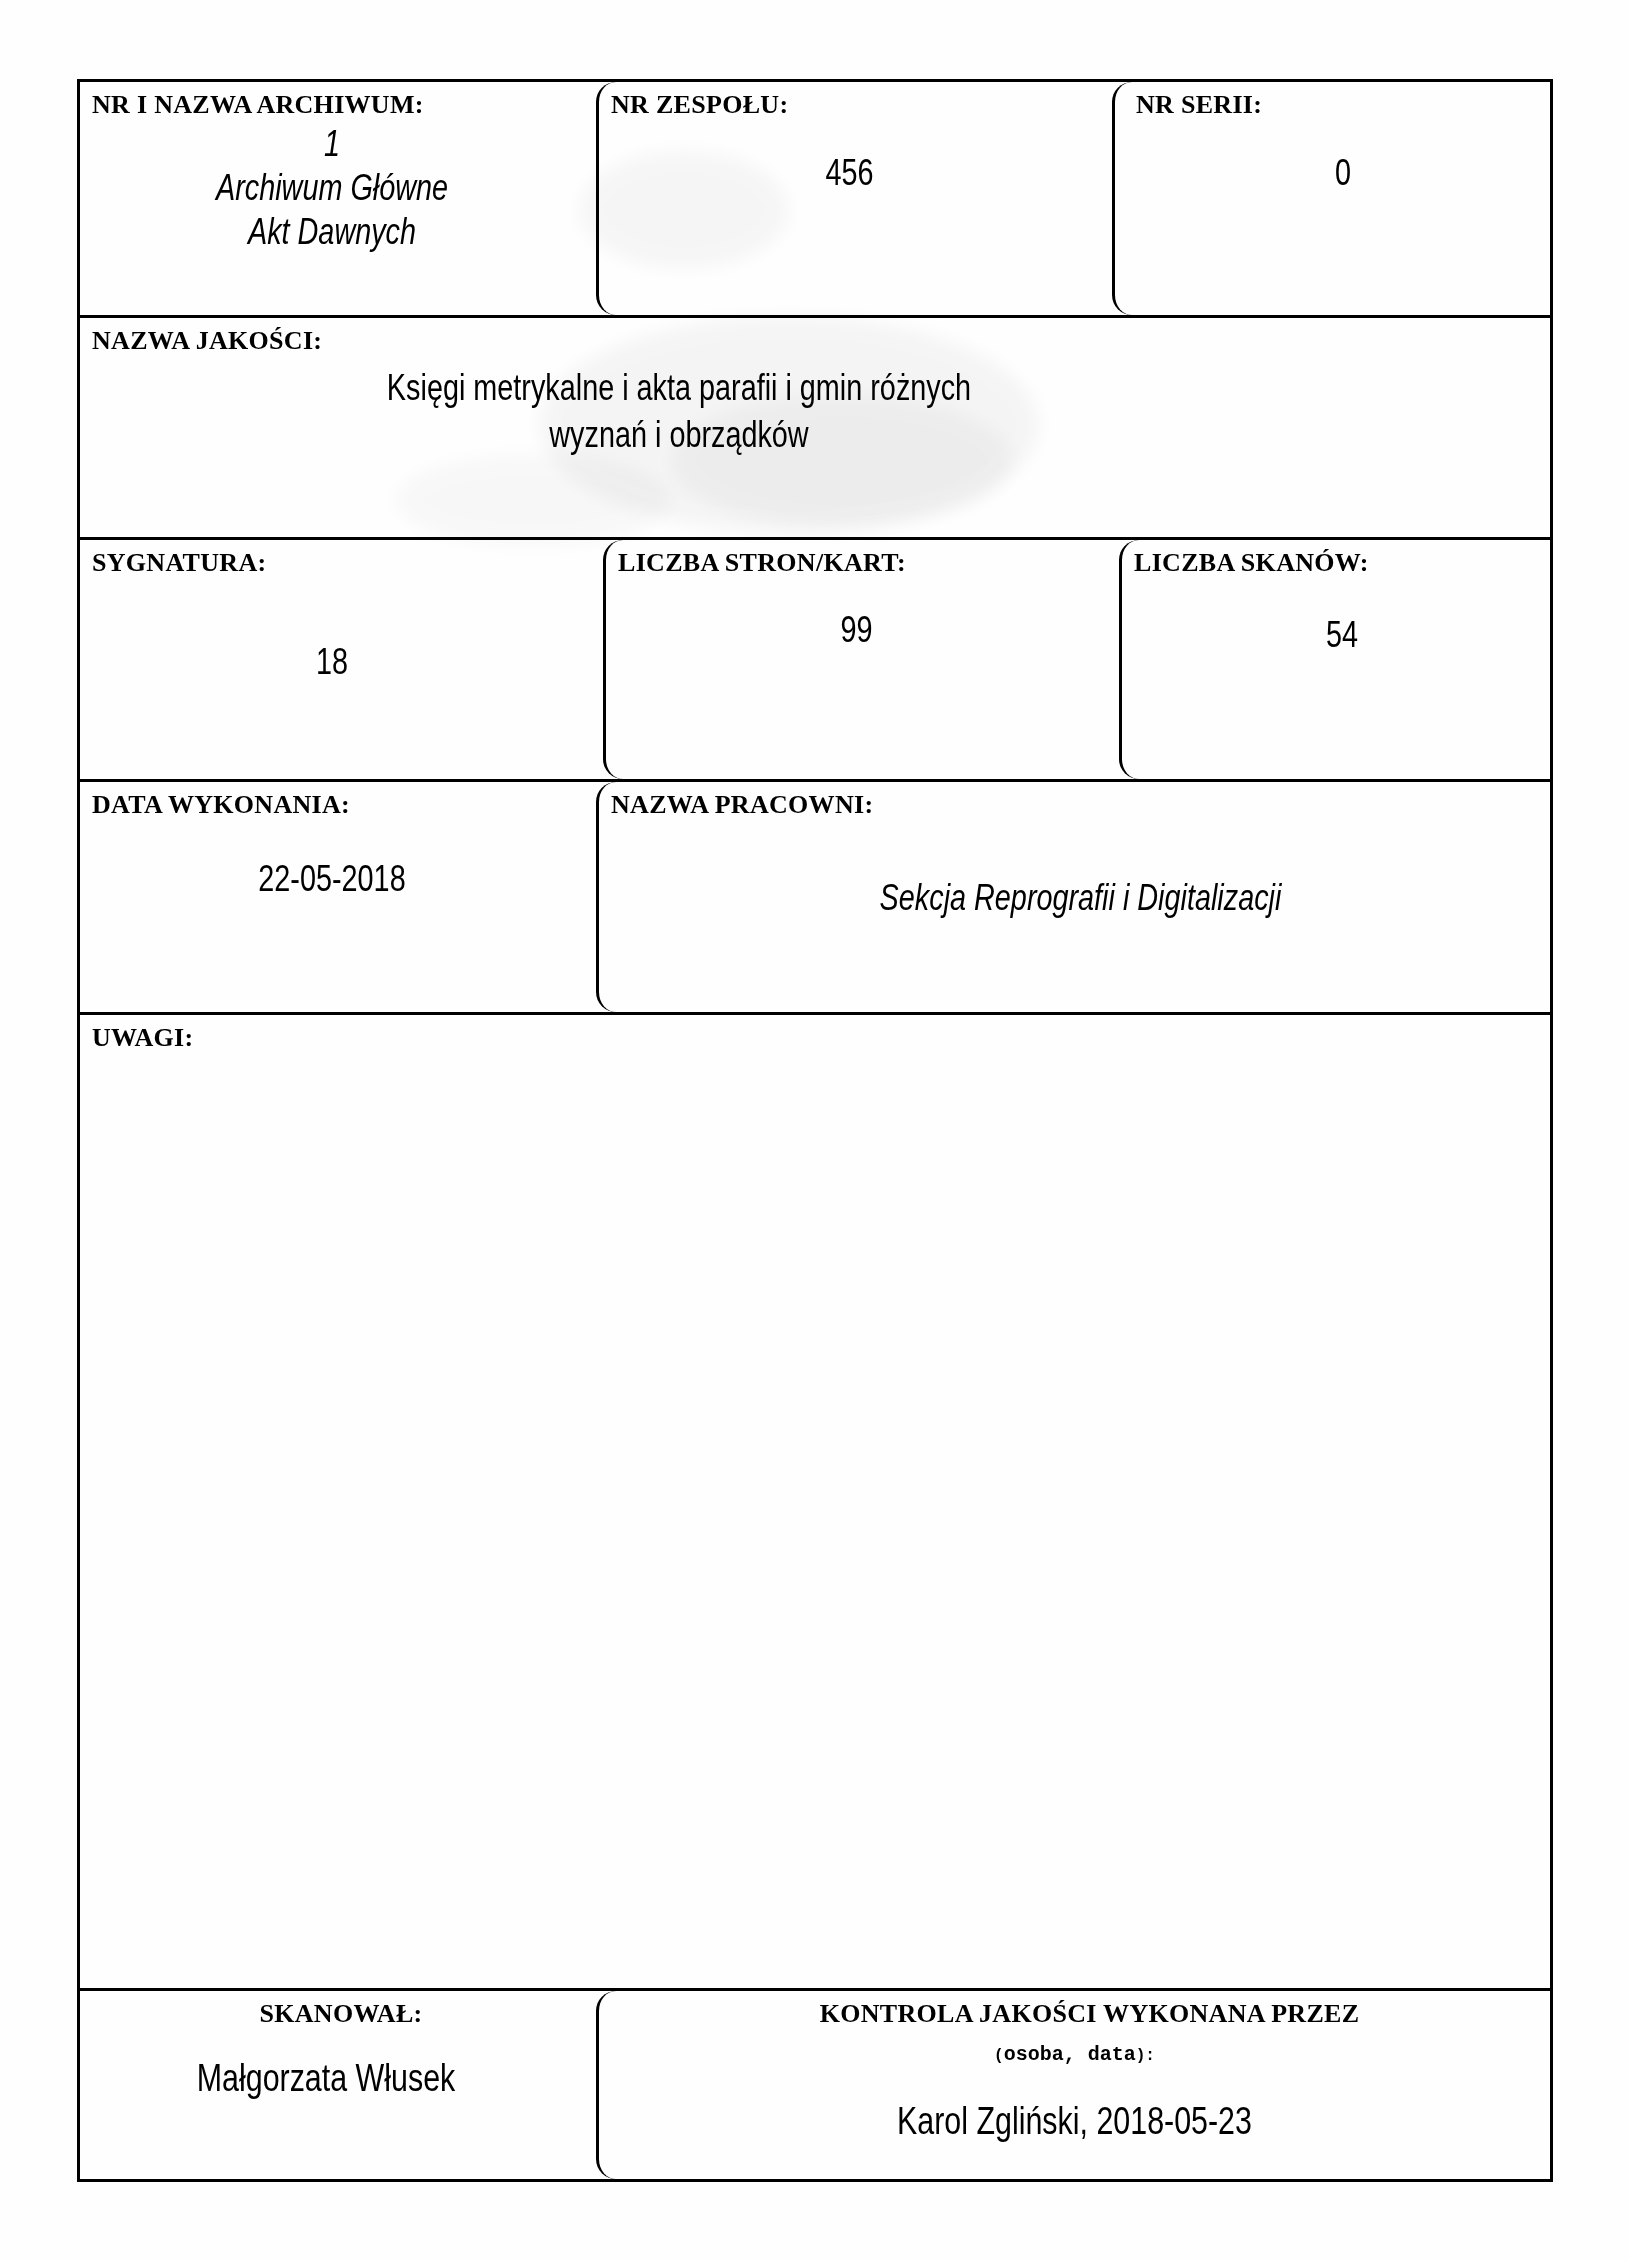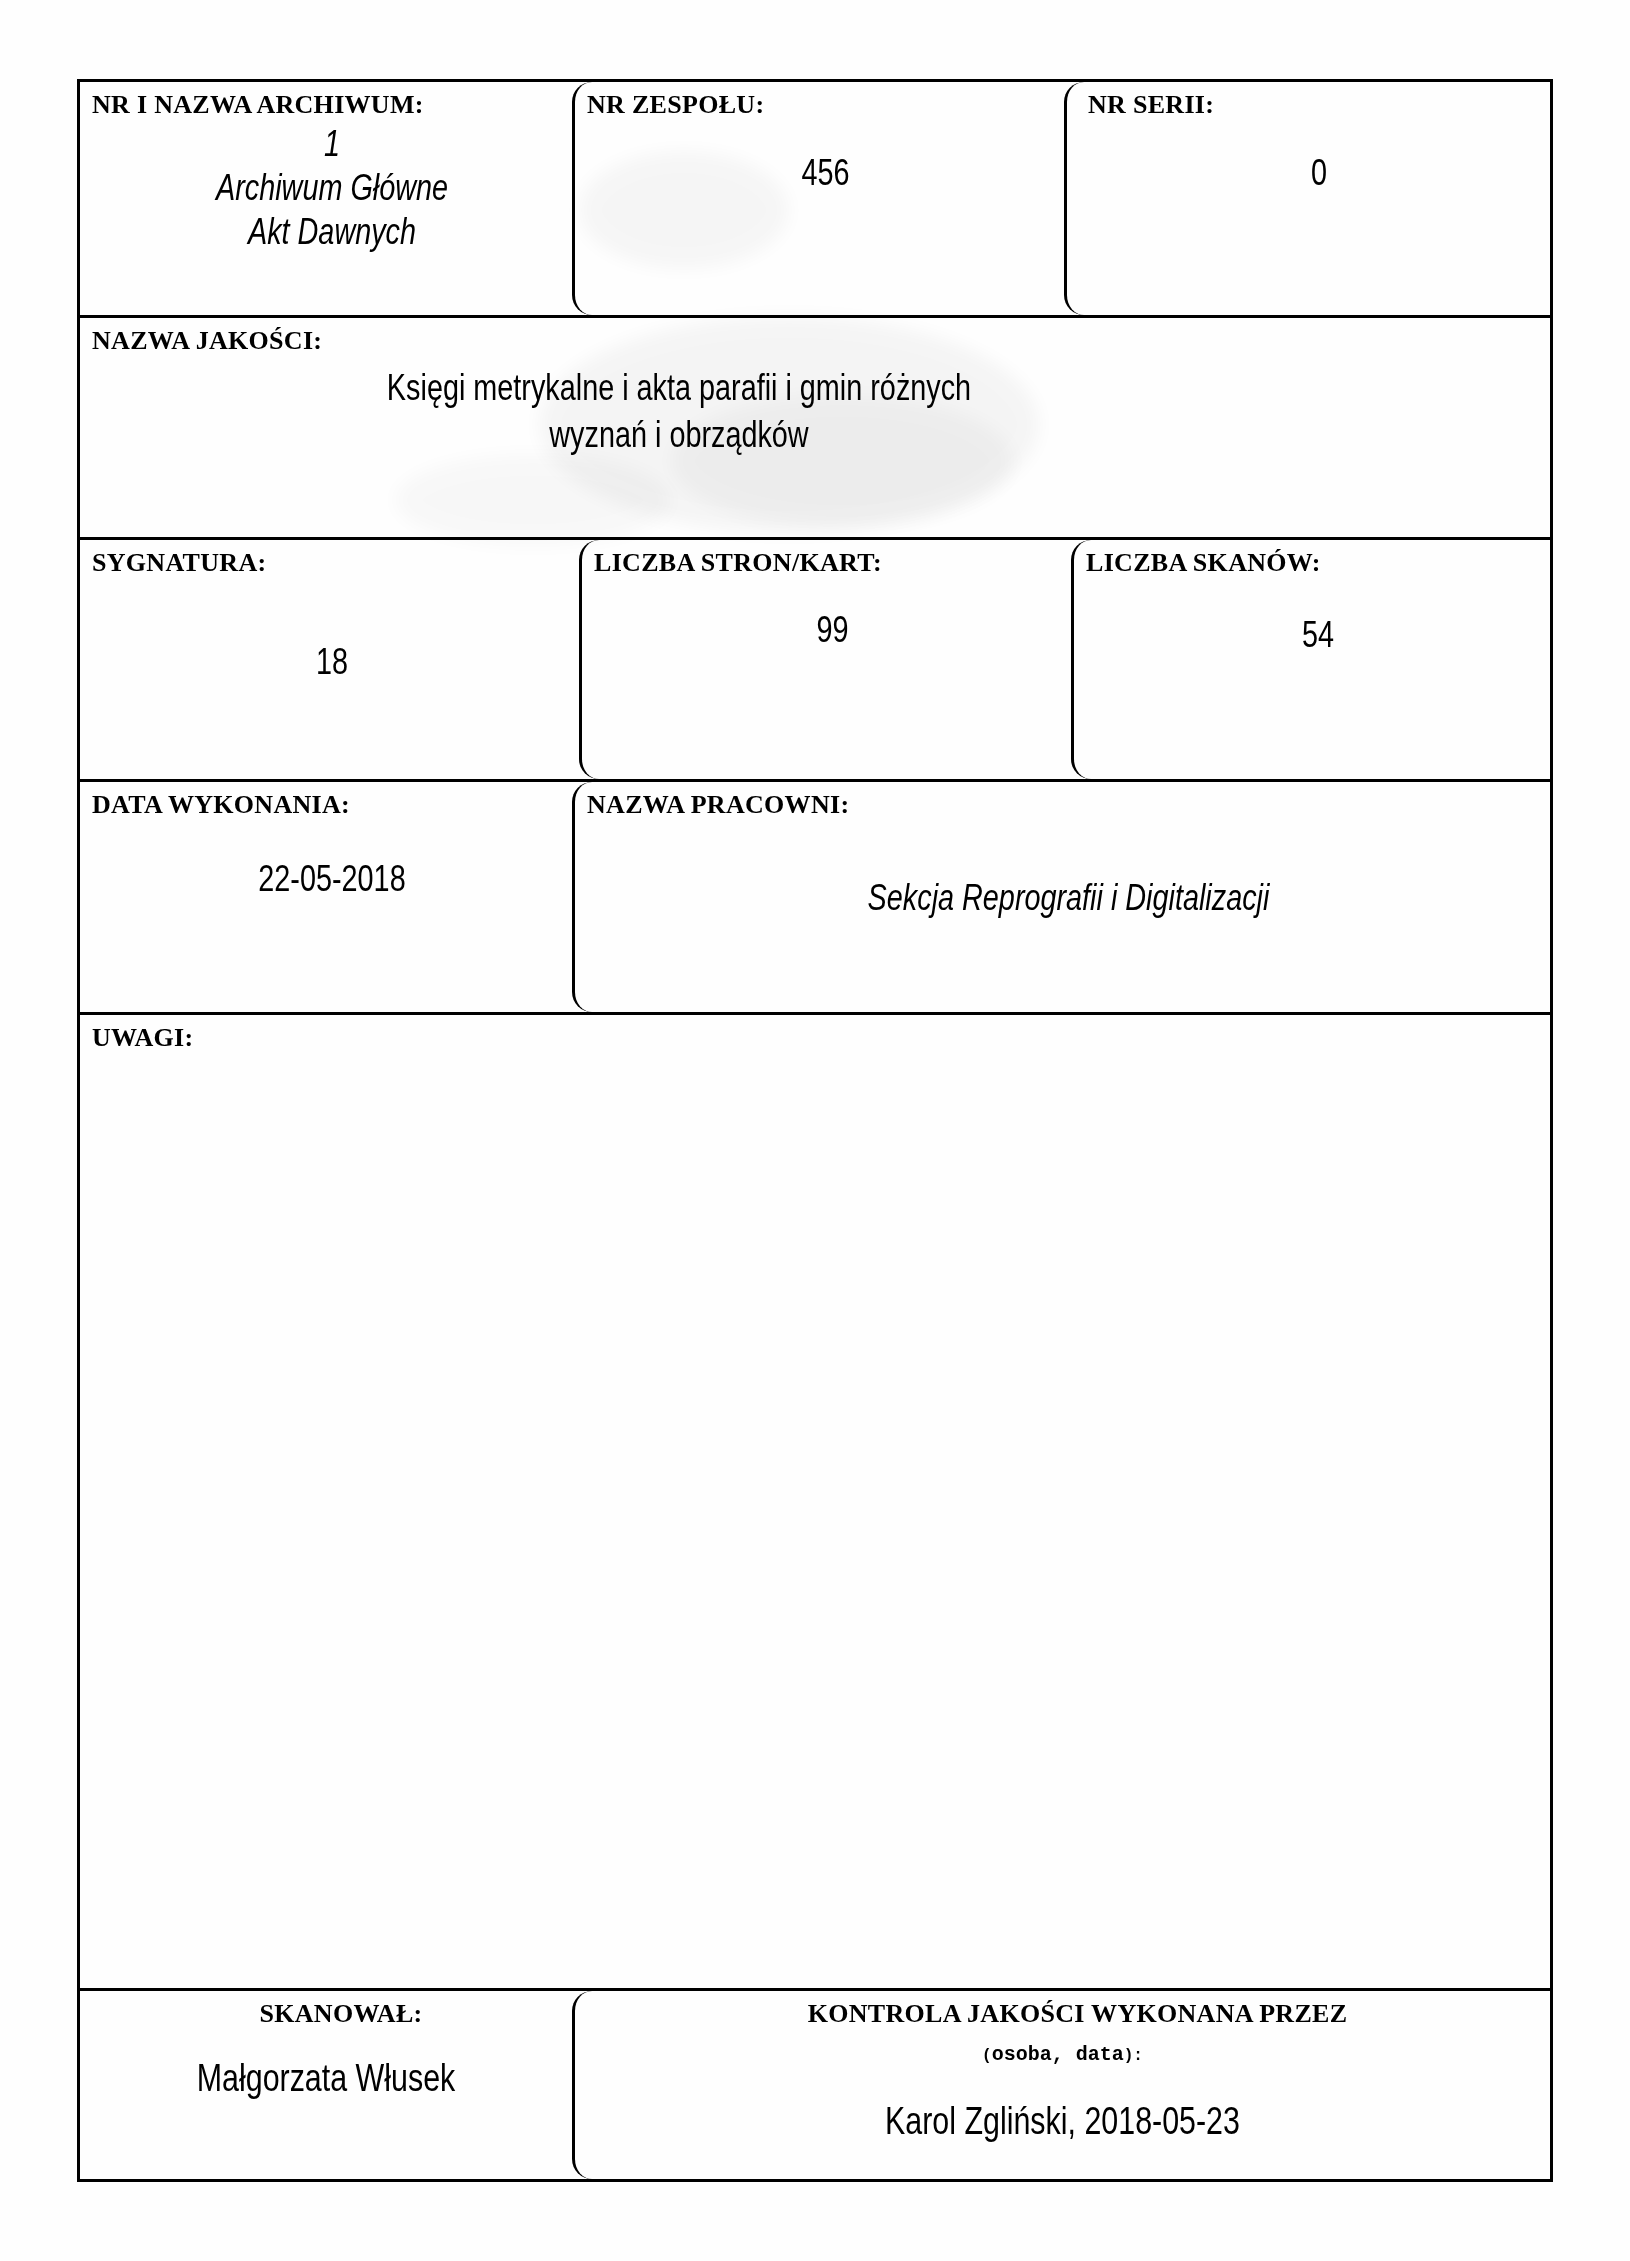--- a/index.html
+++ b/index.html
@@ -48,20 +48,21 @@
     width: 1476px;
     height: 2103px;
     box-sizing: border-box;
     border: 3.3px solid #000;
   }
 
   .row {
     display: flex;
     box-sizing: border-box;
     width: 100%;
+    gap: 24px;
   }
   .row + .row { border-top: 3.3px solid #000; }
 
   .cell {
     box-sizing: border-box;
     position: relative;
     padding: 9.2px 0 0 12px;
   }
   .cell + .cell { border-left: 3.3px solid #000; border-radius: 20px; }
 

